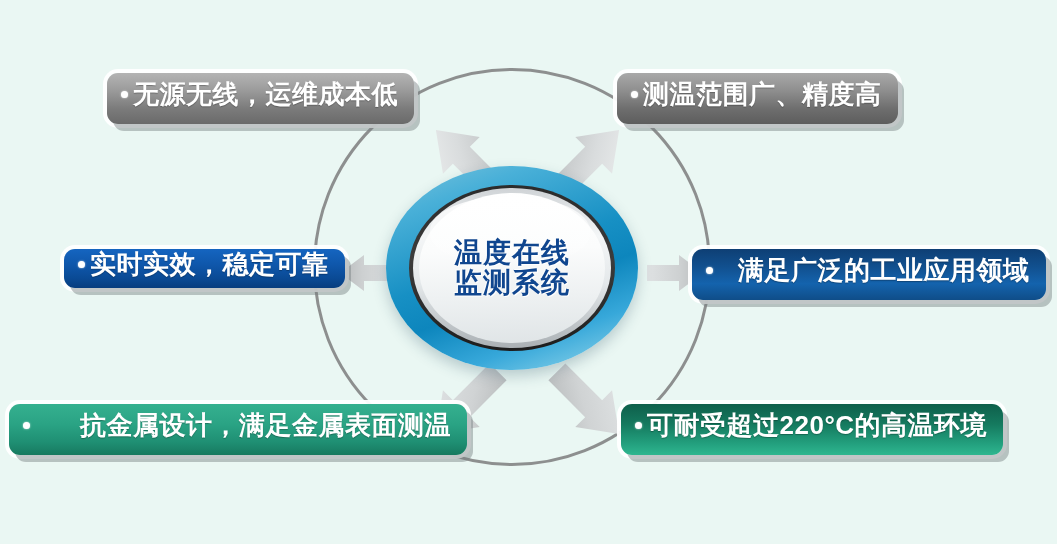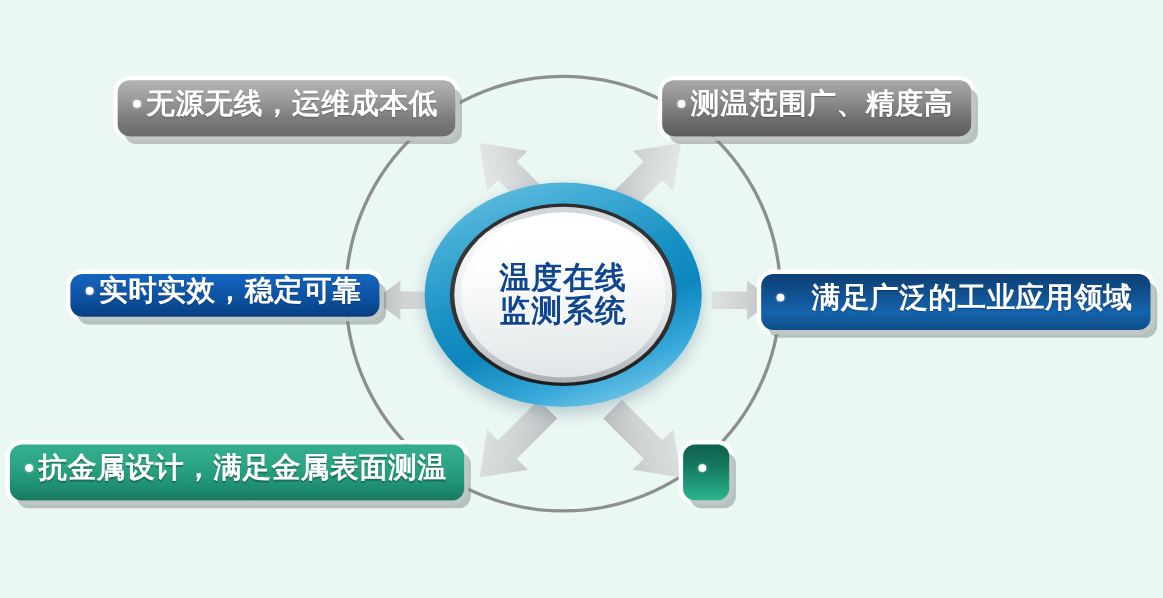--- a/index.html
+++ b/index.html
@@ -103,24 +103,24 @@
 
   .chip.gray{background:linear-gradient(180deg,#b4b4b4 0%,#9a9a9a 35%,#7b7b7b 70%,#6a6a6a 100%);}
   .chip.gray2{background:linear-gradient(180deg,#a9a9a9 0%,#8e8e8e 35%,#6e6e6e 70%,#5d5d5d 100%);}
   .chip.blue{background:linear-gradient(180deg,#1565c0 0%,#0f57ab 40%,#0a4a95 75%,#073d7e 100%);}
   .chip.blue2{background:linear-gradient(180deg,#0e3f74 0%,#11508f 35%,#1463ad 68%,#0f4d88 100%);}
   .chip.green{background:linear-gradient(180deg,#35b08f 0%,#2aa384 40%,#1f8f73 75%,#17795f 100%);}
   .chip.green2{background:linear-gradient(180deg,#0f5f4b 0%,#157a5f 40%,#23a07e 78%,#2fb68f 100%);}
 
   
   #chip-tl{left:107px;top:73px;height:51px;}
-  #chip-tr{left:602px;top:73px;height:51px;}
+  #chip-tr{left:617px;top:73px;height:51px;}
   #chip-ml{left:64px;top:249px;height:39px;}
   #chip-mr{left:692px;top:249px;height:51px;gap:20px;}
-  #chip-bl{left:9px;top:404px;height:51px;}
+  #chip-bl{left:9px;top:404px;height:51px;gap:45px;}
   #chip-br{left:621px;top:404px;height:51px;}
 </style>
 </head>
 <body>
 
 <div id="stage">
 
   <div id="guide-circle"></div>
 
   <div class="arrow" id="arrow-up-left" style="left:419px;top:113px;">
@@ -240,15 +240,16 @@
     <span class="txt">满足广泛的工业应用领域</span>
   </div>
 
   <div class="chip green" id="chip-bl">
     <span class="dot"></span>
     <span class="txt">抗金属设计，满足金属表面测温</span>
   </div>
 
   <div class="chip green2" id="chip-br">
     <span class="dot"></span>
+    <span class="txt">可耐受超过220°C的高温环境</span>
   </div>
 
 </div>
 
 </body></html>

